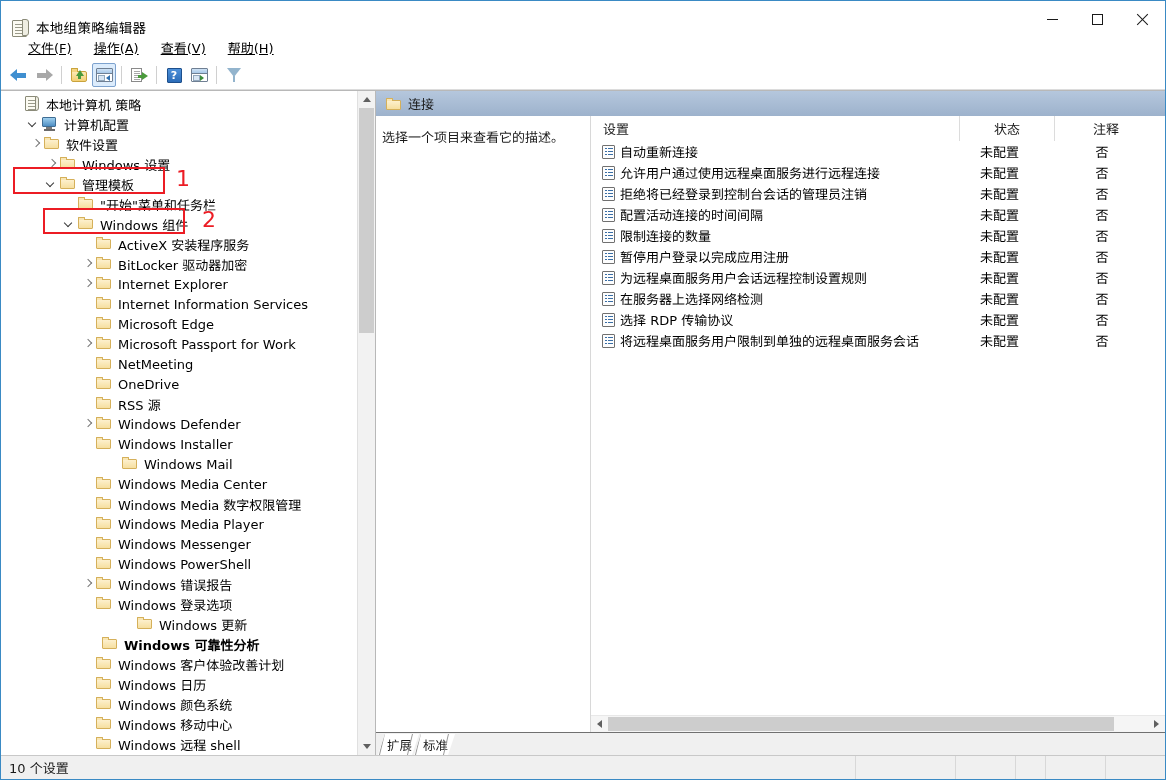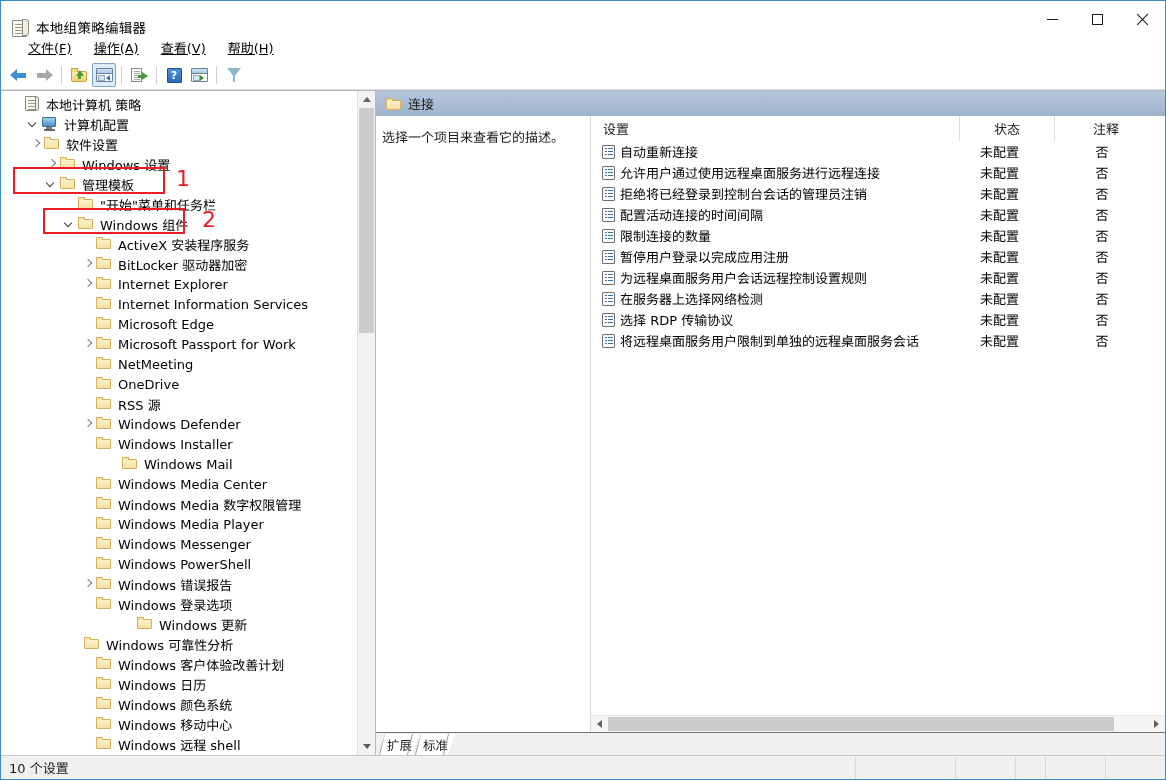--- a/index.html
+++ b/index.html
@@ -678,21 +678,21 @@
           <div class="tnode" style="padding-left: 78px; margin-left: 41px;">
             <div class="twist"></div>
             <div class="tico">
               <span class="folder">
                 <span class="fb"></span>
                 <span class="ft"></span>
               </span>
             </div>
             <span>Windows 更新</span>
           </div>
-          <div class="tnode" style="padding-left: 66px;">
+          <div class="tnode" style="padding-left: 84px; font-weight: bold;">
             <div class="twist"></div>
             <div class="tico">
               <span class="folder">
                 <span class="fb"></span>
                 <span class="ft"></span>
               </span>
             </div>
             <span>Windows 可靠性分析</span>
           </div>
           <div class="tnode" style="padding-left: 78px;">

